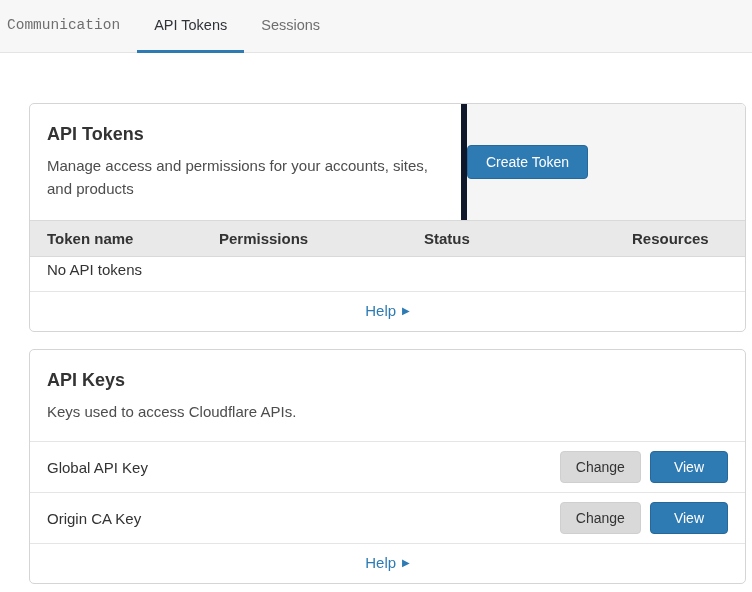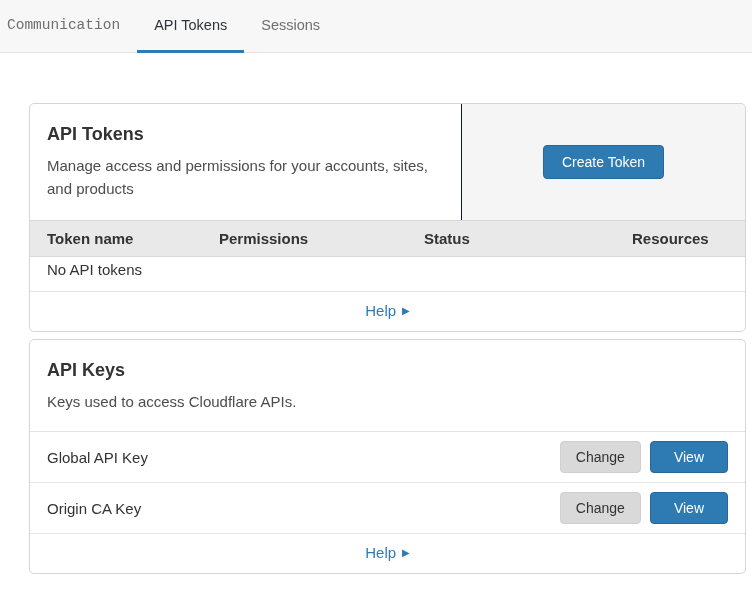--- a/index.html
+++ b/index.html
@@ -37,35 +37,34 @@
 
   
   .content { padding: 50px 0 0 29px; }
   .card {
     width: 717px;
     border: 1px solid #d5d5d5;
     border-radius: 5px;
     overflow: hidden;
     background: #ffffff;
   }
-  .card + .card { margin-top: 7px; }
+  .card + .card { margin-top: 17px; }
 
   
   .card1-header { display: flex; min-height: 116px; }
   .card1-header-left {
     width: 431px;
     padding: 20px 24px 18px 17px;
   }
   .card1-header-right {
     flex: 1;
     background: #f5f5f5;
-    border-left: 1px solid #0f172a;
+    border-left: 6px solid #0f172a;
     display: flex;
     align-items: center;
-    justify-content: center;
   }
   .card-title {
     font-size: 18px;
     font-weight: 700;
     color: #333333;
     margin-bottom: 9px;
   }
   .card-subtitle {
     font-size: 15px;
     color: #4d4d4d;

